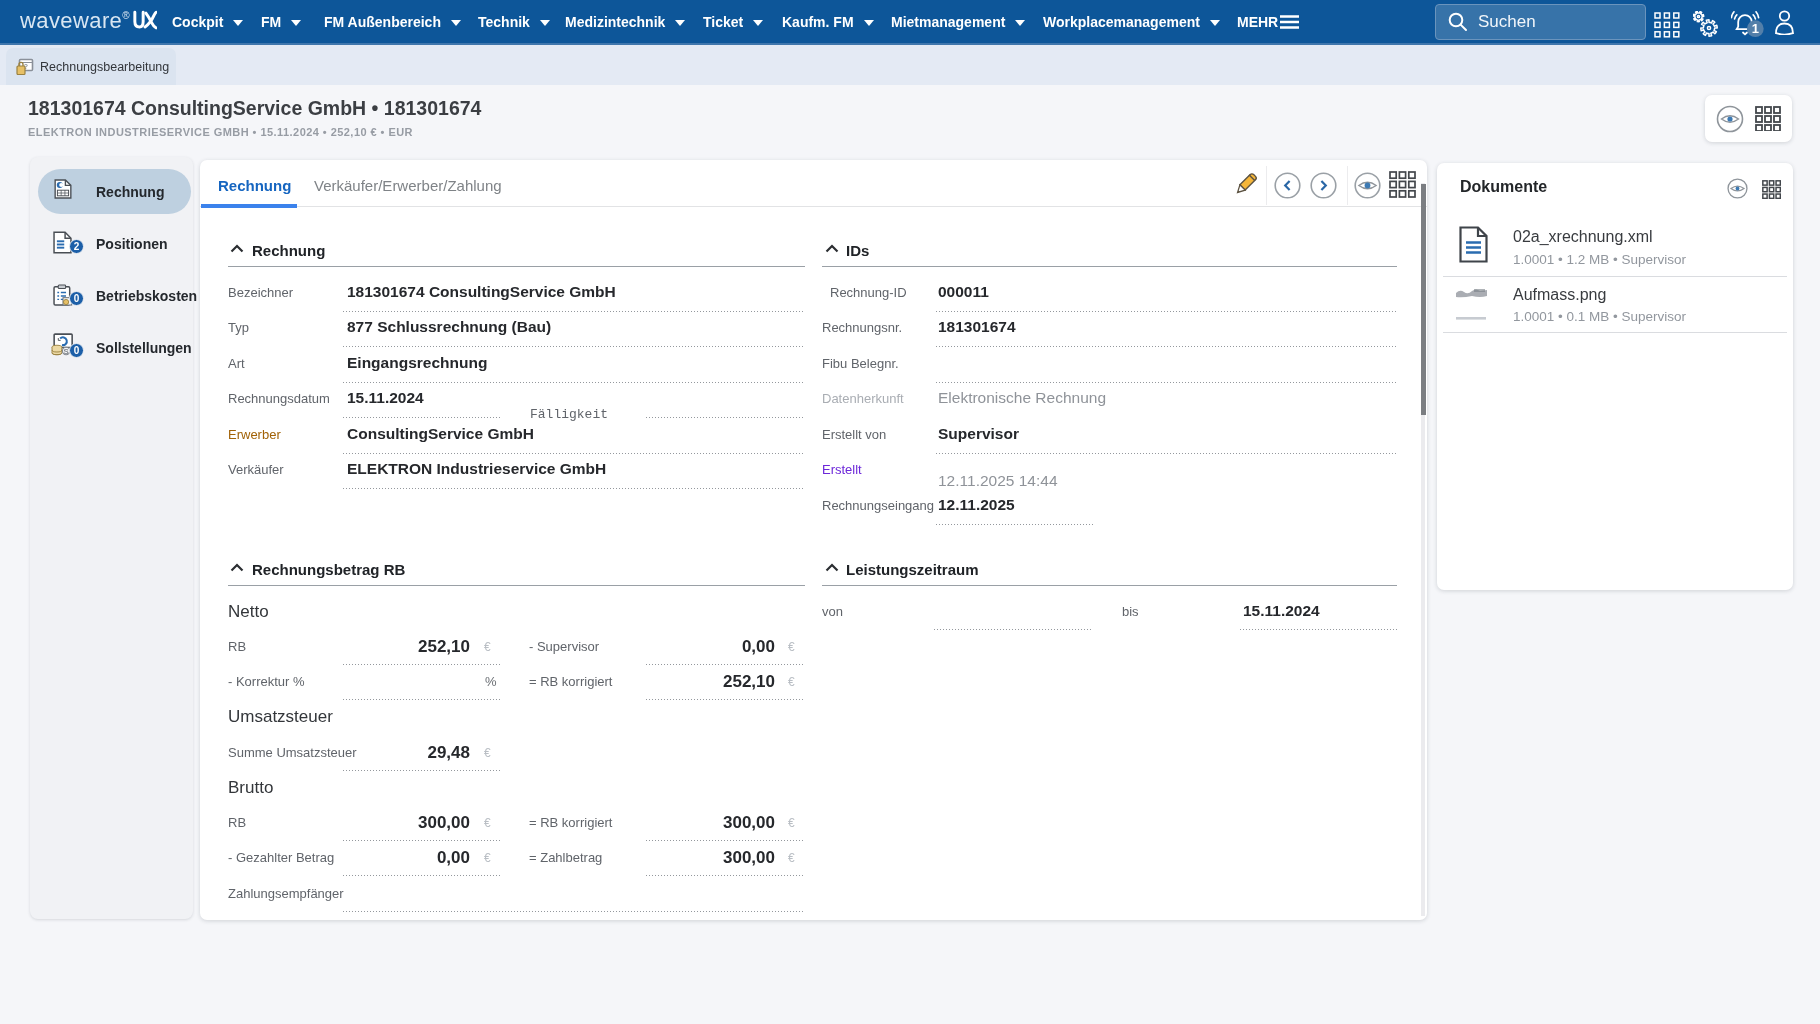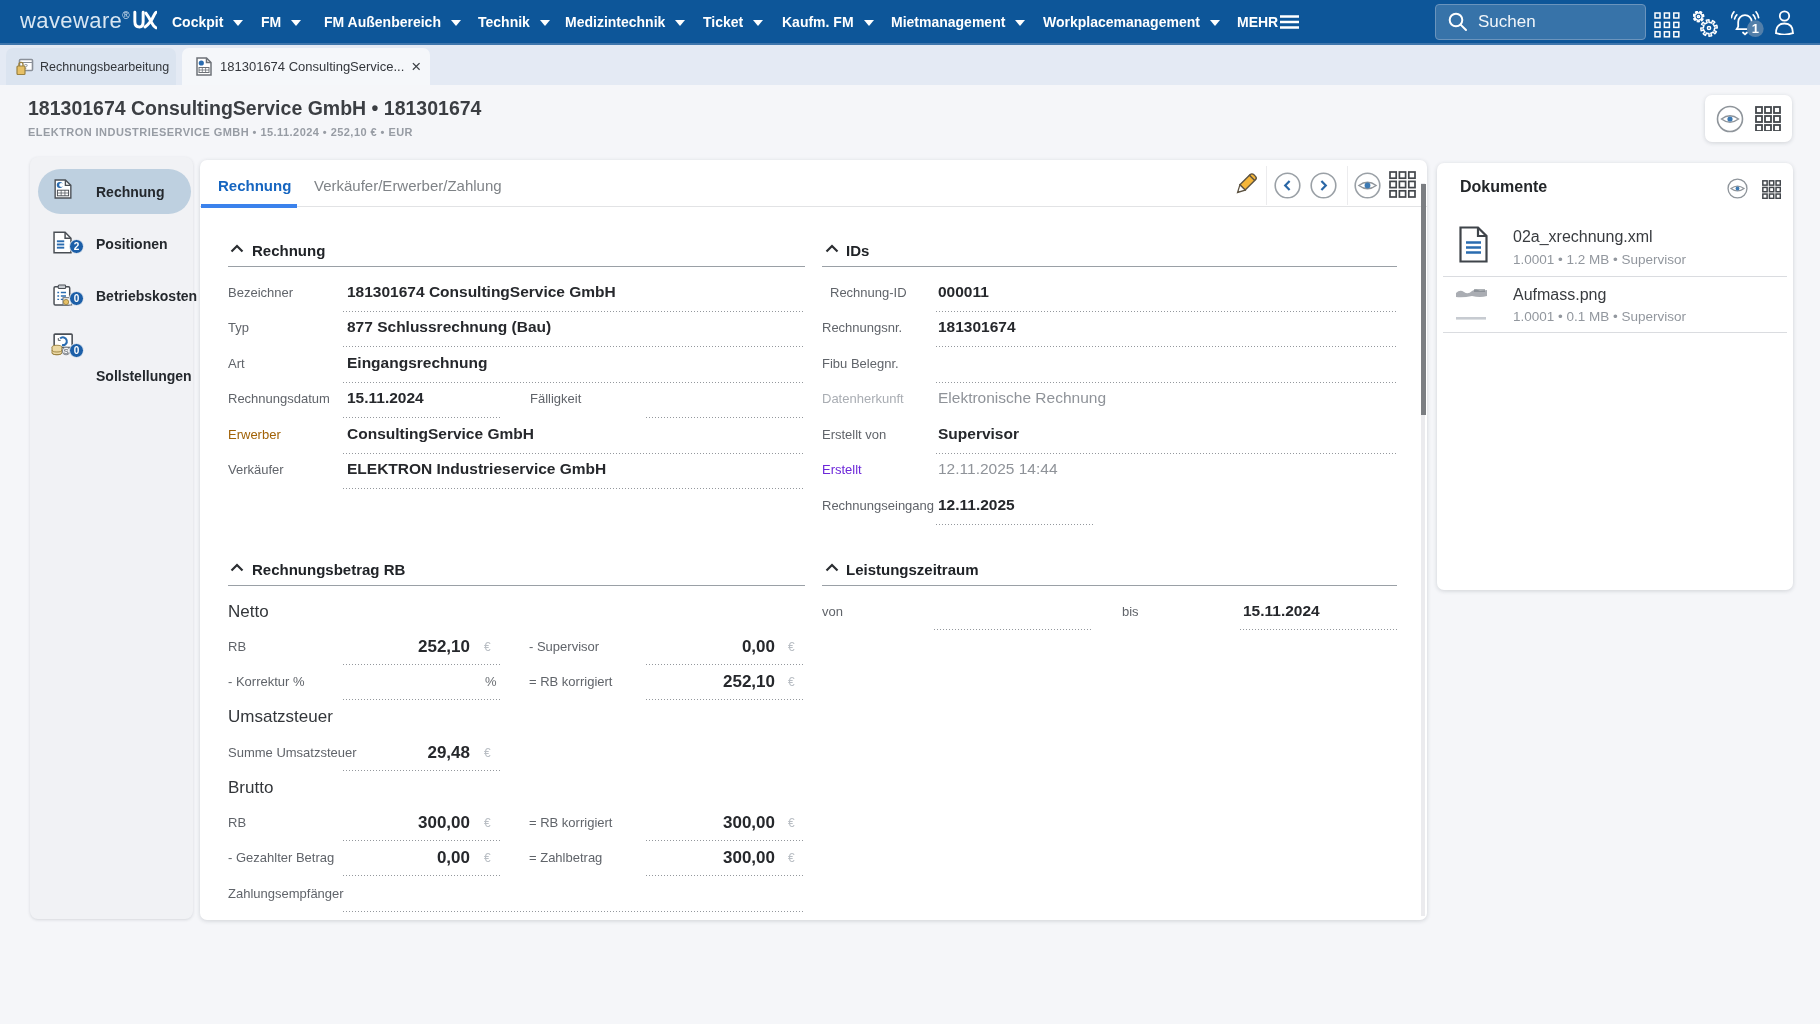--- a/index.html
+++ b/index.html
@@ -105,31 +105,20 @@
     <div class="tab" style="left:6px;width:170px;background:#dbe4f0;">
       <svg style="margin-left:10px;" width="18" height="18" viewBox="0 0 18 18">
         <rect x="3.5" y="1.5" width="13" height="11" rx="1" fill="#fff" stroke="#8a9099" stroke-width="1.6"></rect>
         <path d="M3.5 4.5 H16.5" stroke="#8a9099" stroke-width="1.2"></path>
         <text x="10" y="11" font-size="7" font-weight="bold" fill="#8a9099" text-anchor="middle" font-family="Liberation Sans">?</text>
         <rect x="1" y="8" width="8" height="8.5" rx="1" fill="#e7c066" stroke="#9a8140" stroke-width="1.2"></rect>
         <path d="M3 8 v-1.6 a2 2 0 0 1 4 0 V8" stroke="#9a8140" stroke-width="1.4" fill="none"></path>
       </svg>
       <span style="margin-left:6px;font-size:12.5px;">Rechnungsbearbeitung</span>
     </div>
-    <div class="tab" style="left:182px;width:248px;background:#f5f7fa;">
-      <svg style="margin-left:14px;" width="16" height="19" viewBox="0 0 16 19">
-        <path d="M1 1 H10.5 L15 5.5 V18 H1 Z" fill="#fff" stroke="#6d7278" stroke-width="1.5"></path>
-        <path d="M10.5 1 V5.5 H15" fill="none" stroke="#6d7278" stroke-width="1.5"></path>
-        <circle cx="5.3" cy="6" r="2.6" fill="#2a6cb0"></circle>
-        <rect x="3" y="10.5" width="10" height="5" fill="#fff" stroke="#6d7278" stroke-width="1"></rect>
-        <path d="M3 13 h10 M6.3 10.5 v5 M9.6 10.5 v5" stroke="#6d7278" stroke-width=".8"></path>
-      </svg>
-      <span style="margin-left:8px;">181301674 ConsultingService...</span>
-      <span style="margin-left:7px;font-size:17px;color:#3c4045;">×</span>
-    </div>
   </div>
   <div id="head">
     <div class="abs" style="left:28px;top:12px;font-size:19.5px;font-weight:700;color:#3b3e43;">181301674 ConsultingService GmbH • 181301674</div>
     <div class="abs" style="left:28px;top:41px;font-size:11px;font-weight:700;color:#999fa3;color:#979ca4;letter-spacing:.45px;">ELEKTRON INDUSTRIESERVICE GMBH • 15.11.2024 • 252,10 € • EUR</div>
   </div>
   <div id="content"></div>
 
   <div class="card" id="sidecard" style="left:30px;top:157px;width:163px;height:762px;background:#f1f2f5;border-radius:8px;box-shadow:0 1px 3px rgba(40,50,60,.15);">
     <div class="abs" style="left:8px;top:12px;width:153px;height:45px;background:#bed0e0;border-radius:23px;"></div>
     <svg class="abs" style="left:24px;top:22px;" width="18" height="20" viewBox="0 0 22 25">
@@ -163,21 +152,21 @@
       <rect x="4" y="1.2" width="19.5" height="14.5" rx="1" fill="#fff" stroke="#4a4f55" stroke-width="1.7"></rect>
       <path d="M8.5 5.5 v2.5 h2.5" fill="none" stroke="#4a4f55" stroke-width="1"></path>
       <path d="M10.5 6 a4.2 4.2 0 1 1 2 7" fill="none" stroke="#2a6cb0" stroke-width="2.2"></path>
       <ellipse cx="7" cy="15.5" rx="5.3" ry="2.2" fill="#ecd9a4" stroke="#9a8140" stroke-width="1"></ellipse>
       <path d="M1.7 15.5 v5.8 a5.3 2.2 0 0 0 10.6 0 V15.5" fill="#ecd9a4" stroke="#9a8140" stroke-width="1"></path>
       <path d="M1.7 18.4 a5.3 2.2 0 0 0 10.6 0 M1.7 21.3 a5.3 2.2 0 0 0 10.6 0" fill="none" stroke="#9a8140" stroke-width="1"></path>
       <circle cx="17" cy="19.5" r="4" fill="#f4f5f6" stroke="#83888e" stroke-width="1.2"></circle>
       <text x="17" y="22.5" font-size="8.5" font-weight="bold" fill="#83888e" text-anchor="middle" font-family="Liberation Sans">S</text>
     </svg>
     <div class="badge" style="left:39px;top:186px;">0</div>
-    <div class="sideitem" style="left:66px;top:183px;margin-top:28px;">Sollstellungen</div>
+    <div class="sideitem" style="left:66px;top:183px;">Sollstellungen</div>
   </div>
 
   <div class="card" id="maincard" style="left:200px;top:160px;width:1227px;height:760px;">
 
     <div class="abs" style="left:18px;top:17px;font-size:15px;font-weight:700;color:#1565c0;">Rechnung</div>
     <div class="abs" style="left:114px;top:17px;font-size:15px;color:#7f8387;">Verkäufer/Erwerber/Zahlung</div>
     <div class="abs" style="left:0;top:46px;width:1227px;height:1px;background:#e2e3e5;"></div>
     <div class="abs" style="left:1px;top:44px;width:96px;height:3.5px;background:#3b82ec;"></div>
 
     <svg class="abs" style="left:1031px;top:11px;" width="28" height="28" viewBox="0 0 28 28">
@@ -230,21 +219,21 @@
     <div class="dot" style="left:143px;top:151px;width:462px;"></div>
     <div class="lbl" style="left:28px;top:160px;">Typ</div>
     <div class="val" style="left:147px;top:158px;">877 Schlussrechnung (Bau)</div>
     <div class="dot" style="left:143px;top:186px;width:462px;"></div>
     <div class="lbl" style="left:28px;top:196px;">Art</div>
     <div class="val" style="left:147px;top:194px;">Eingangsrechnung</div>
     <div class="dot" style="left:143px;top:222px;width:462px;"></div>
     <div class="lbl" style="left:28px;top:231px;">Rechnungsdatum</div>
     <div class="val" style="left:147px;top:229px;">15.11.2024</div>
     <div class="dot" style="left:143px;top:257px;width:157px;"></div>
-    <div class="lbl" style="left:330px;top:231px;">Fälligkeit</div>
+    <div class="lbl" style="left:330px;top:247px;font-family:Liberation Mono, monospace;">Fälligkeit</div>
     <div class="dot" style="left:446px;top:257px;width:159px;"></div>
     <div class="lbl" style="left:28px;top:267px;color:#a16207;">Erwerber</div>
     <div class="val" style="left:147px;top:265px;">ConsultingService GmbH</div>
     <div class="dot" style="left:143px;top:293px;width:462px;"></div>
     <div class="lbl" style="left:28px;top:302px;">Verkäufer</div>
     <div class="val" style="left:147px;top:300px;">ELEKTRON Industrieservice GmbH</div>
     <div class="dot" style="left:143px;top:328px;width:462px;"></div>
 
     <svg class="abs" style="left:625px;top:84px;" width="14" height="9" viewBox="0 0 14 9">
         <path d="M1.5 7.5 L7 2 L12.5 7.5" fill="none" stroke="#2b2e32" stroke-width="2.2"></path>
@@ -258,21 +247,21 @@
     <div class="val" style="left:738px;top:158px;">181301674</div>
     <div class="dot" style="left:736px;top:186px;width:461px;"></div>
     <div class="lbl" style="left:622px;top:196px;">Fibu Belegnr.</div>
     <div class="dot" style="left:736px;top:222px;width:461px;"></div>
     <div class="lbl" style="left:622px;top:231px;color:#a9adb3;">Datenherkunft</div>
     <div class="valg" style="left:738px;top:229px;">Elektronische Rechnung</div>
     <div class="lbl" style="left:622px;top:267px;">Erstellt von</div>
     <div class="val" style="left:738px;top:265px;">Supervisor</div>
     <div class="dot" style="left:736px;top:293px;width:461px;"></div>
     <div class="lbl" style="left:622px;top:302px;color:#6d28d9;">Erstellt</div>
-    <div class="valg" style="left:738px;top:300px;">12.11.2025 14:44</div>
+    <div class="valg" style="left:738px;top:312px;">12.11.2025 14:44</div>
     <div class="lbl" style="left:622px;top:338px;">Rechnungseingang</div>
     <div class="val" style="left:738px;top:336px;">12.11.2025</div>
     <div class="dot" style="left:736px;top:364px;width:157px;"></div>
 
     <svg class="abs" style="left:30px;top:403px;" width="14" height="9" viewBox="0 0 14 9">
         <path d="M1.5 7.5 L7 2 L12.5 7.5" fill="none" stroke="#2b2e32" stroke-width="2.2"></path>
       </svg>
     <div class="sech" style="left:52px;top:401px;">Rechnungsbetrag RB</div>
     <div class="secline" style="left:28px;top:425px;width:577px;"></div>
     <div class="subh" style="left:28px;top:442px;">Netto</div>

